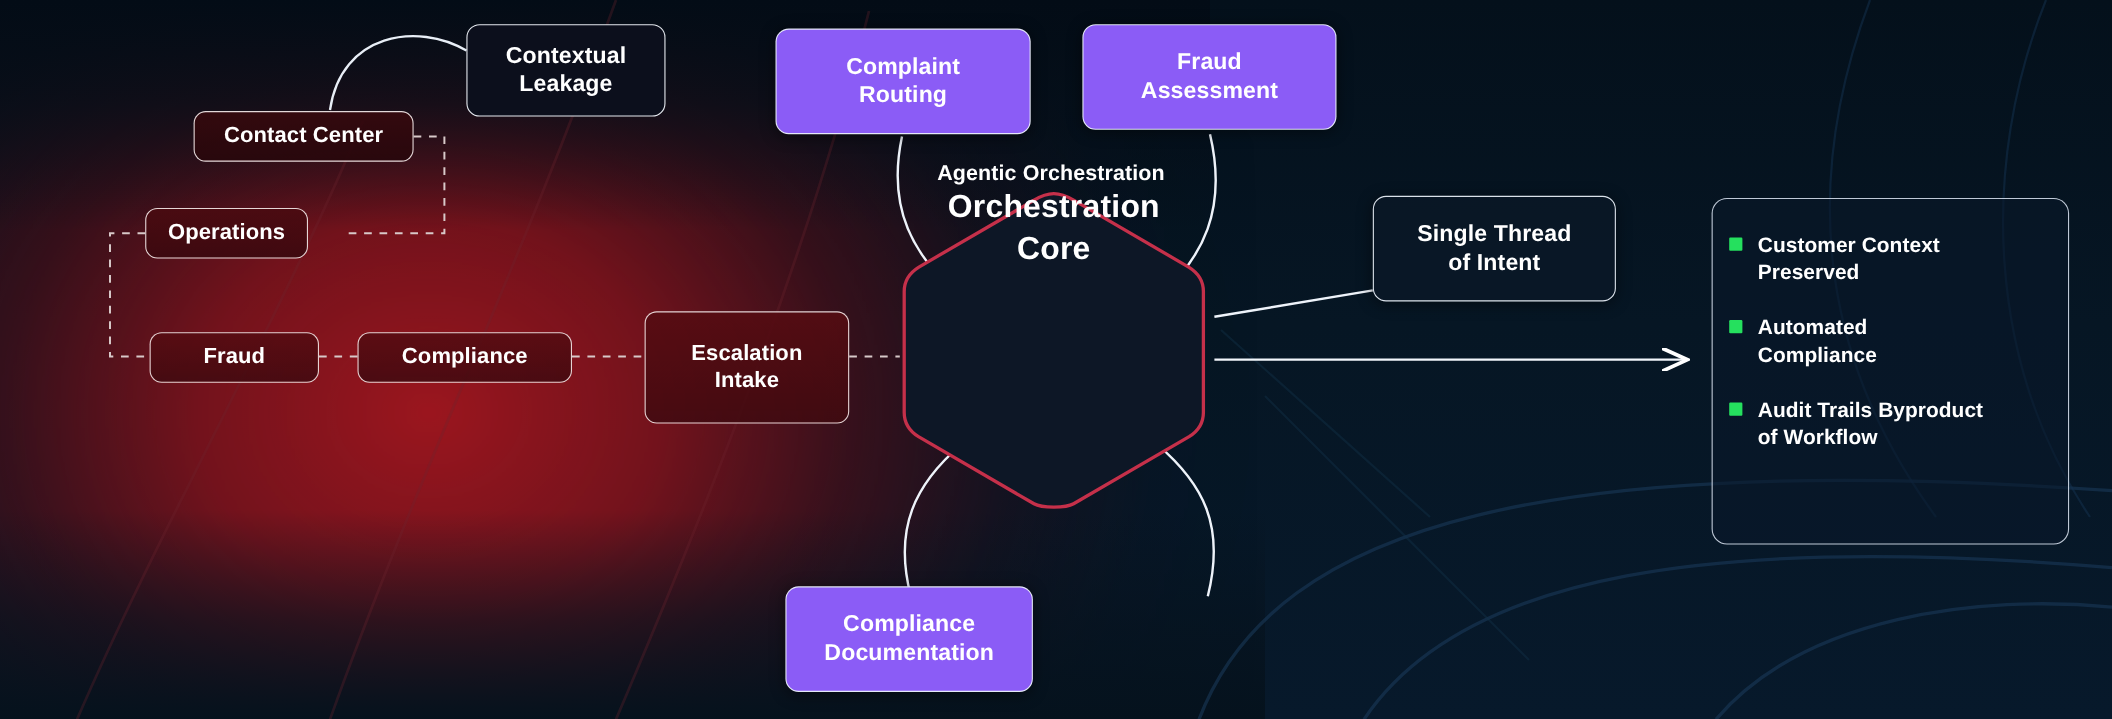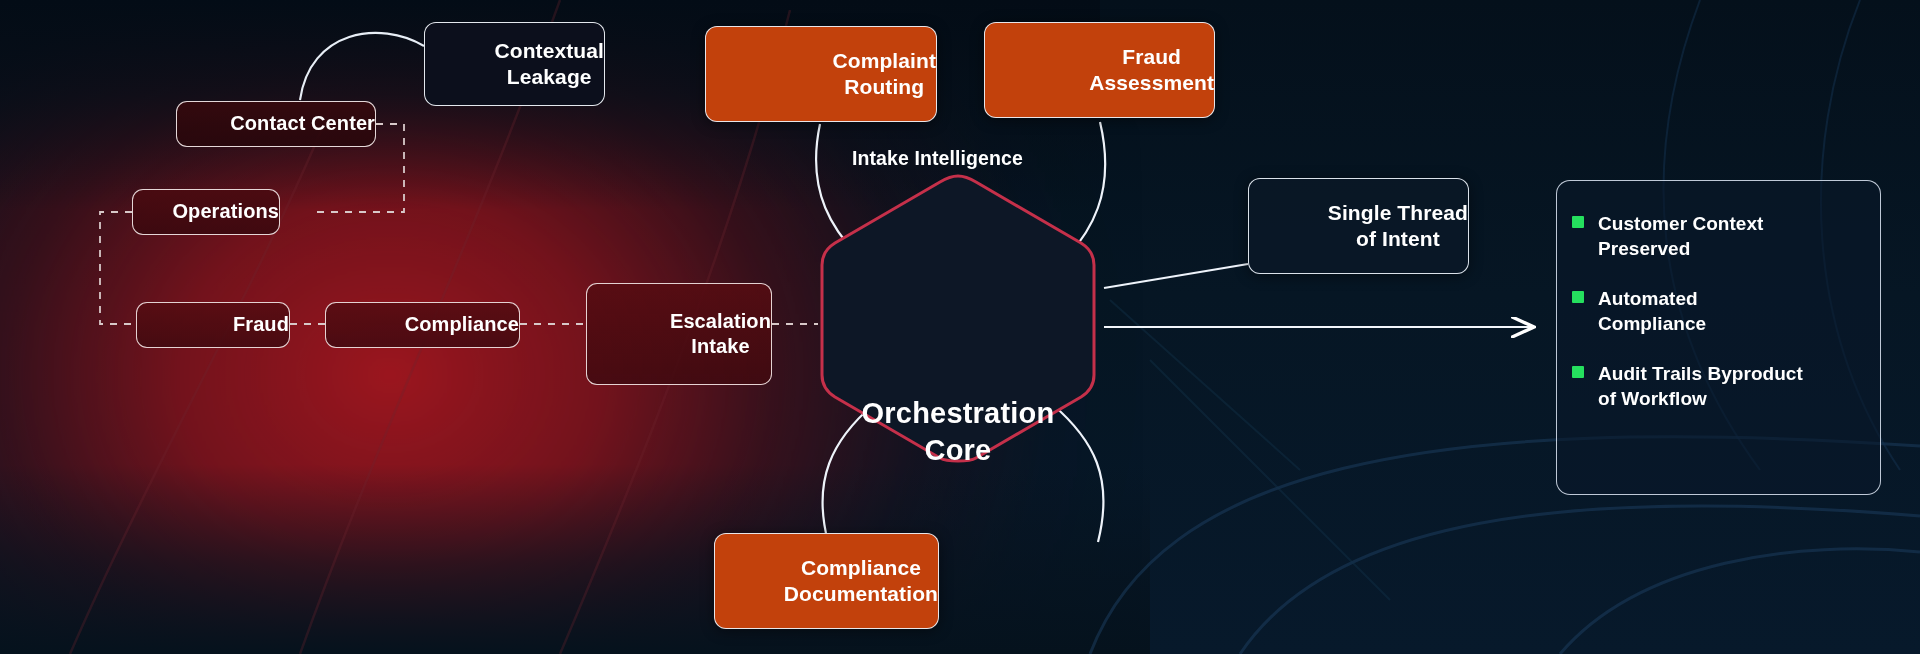--- a/index.html
+++ b/index.html
@@ -40,31 +40,31 @@
     background:linear-gradient(180deg,#030c16 0%,rgba(5,14,24,0.72) 45%,rgba(6,16,26,0) 100%);
   }
   .bg-bottom-fade{
     position:absolute; left:0; bottom:0; width:1150px; height:190px;
     background:linear-gradient(0deg,#05121d 0%,rgba(6,18,29,0.6) 48%,rgba(6,18,29,0) 100%);
   }
   .bg-arcs{ position:absolute; inset:0; }
   
   .node{
     position:absolute;
-    display:flex; align-items:center; justify-content:flex-end;
+    display:flex; align-items:center; justify-content:center;
     text-align:center;
     color:#ffffff;
     font-weight:700;
     letter-spacing:0.1px;
     line-height:1.26;
     border-radius:12px;
     z-index:6;
   }
   .node-dark{
-    background:#c2410c;
+    background:#8b5cf6;
     border:1.6px solid rgba(236,242,250,0.93);
     box-shadow:0 2px 14px rgba(0,0,0,0.45);
   }
   .node-darker{
     background:#0c0f1c;
     border:1.6px solid rgba(240,244,250,0.95);
   }
   .node-red{
     background:linear-gradient(180deg,rgba(86,12,18,0.88) 0%,rgba(64,10,16,0.86) 100%);
     border:1.5px solid rgba(250,238,238,0.88);
@@ -77,21 +77,21 @@
   }
   .node-red-mid{
     background:linear-gradient(180deg,rgba(74,11,17,0.90) 0%,rgba(58,9,15,0.90) 100%);
     border:1.5px solid rgba(252,243,243,0.88);
     border-radius:11px;
   }
   
   .hex-wrap{
     position:absolute;
     z-index:7;
-    display:flex; align-items:flex-end; justify-content:center;
+    display:flex; align-items:flex-start; justify-content:center;
   }
   .hex-svg{ position:absolute; inset:0; }
   .hex-label{
     position:relative;
     color:#fff;
     font-size:29px;
     font-weight:700;
     line-height:1.3;
     text-align:center;
     letter-spacing:0.2px;
@@ -245,21 +245,21 @@
   </div>
 
 
   <div class="node node-dark" style="left:1248px; top:178px; width:221px; height:96px; font-size:21px; background:rgba(11,24,40,0.7);">
     <div>
       <div>Single Thread</div>
       <div>of Intent</div>
     </div>
   </div>
 
-  <div class="agentic-label" style="left:852px; top:147px;">Intake Intelligence</div>
+  <div class="agentic-label" style="left:852px; top:147px;">Agentic Orchestration</div>
 
   <div class="hex-wrap" style="left:813px; top:170px; width:290px; height:300px;">
     <svg class="hex-svg" width="290" height="300" viewBox="0 0 290 300">
       <path d="M145 6
                C 152 6, 158 9, 163 12
                L 268 73
                C 276 78, 281 86, 281 95
                L 281 205
                C 281 214, 276 222, 268 227
                L 163 288

